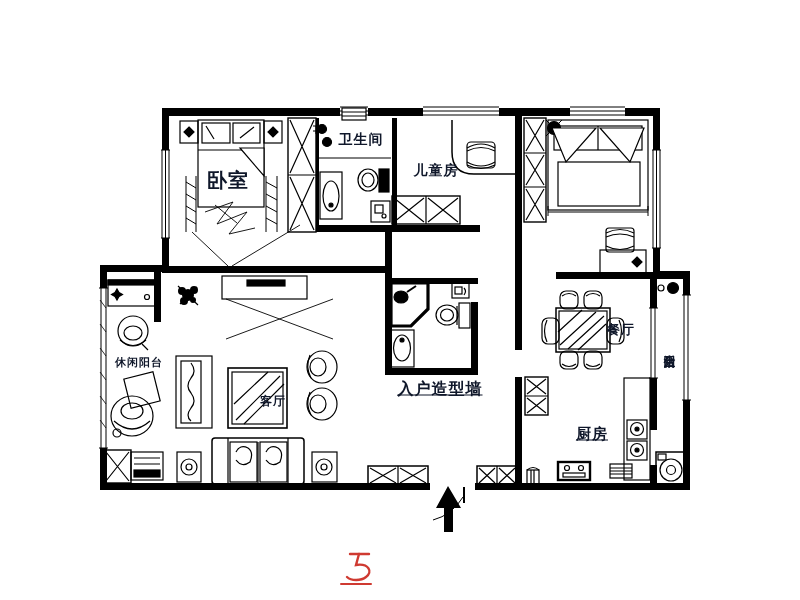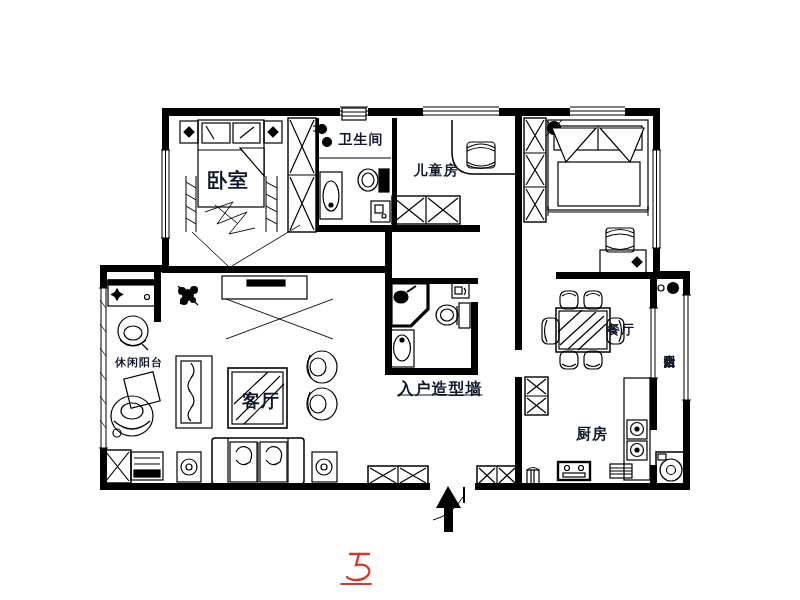--- a/index.html
+++ b/index.html
@@ -376,20 +376,20 @@
     <path d="M350,554 L369,554"></path>
     <path d="M359,554 L356,565 C369,563 373,572 366,577 C361,581 351,581 347,577"></path>
     <path d="M341,584 L371,584" stroke-width="2"></path>
   </g>
 </svg>
 
 <div class="room-label" style="left:228px;top:180px;font-size:20px;">卧室</div>
 <div class="room-label" style="left:361px;top:140px;font-size:14px;">卫生间</div>
 <div class="room-label" style="left:436px;top:171px;font-size:14px;text-align:center;">儿童房</div>
 <div class="room-label" style="left:139px;top:362px;font-size:11px;">休闲阳台</div>
-<div class="room-label" style="left:261px;top:401px;font-size:18px;">客厅</div>
+<div class="room-label" style="left:273px;top:401px;font-size:12px;">客厅</div>
 <div class="room-label" style="left:440px;top:389px;font-size:16px;text-decoration:underline;">入户造型墙</div>
 <div class="room-label" style="left:583px;top:330px;font-size:13px;margin-left:38px;">餐厅</div>
-<div class="room-label" style="left:592px;top:434px;font-size:15px;">厨房</div>
+<div class="room-label" style="left:592px;top:434px;font-size:15px;text-decoration:underline;">厨房</div>
 <div class="room-label v" style="left:670px;top:345px;font-size:14px;">生活阳台</div>
 
 
 </div>
 
 </body></html>

